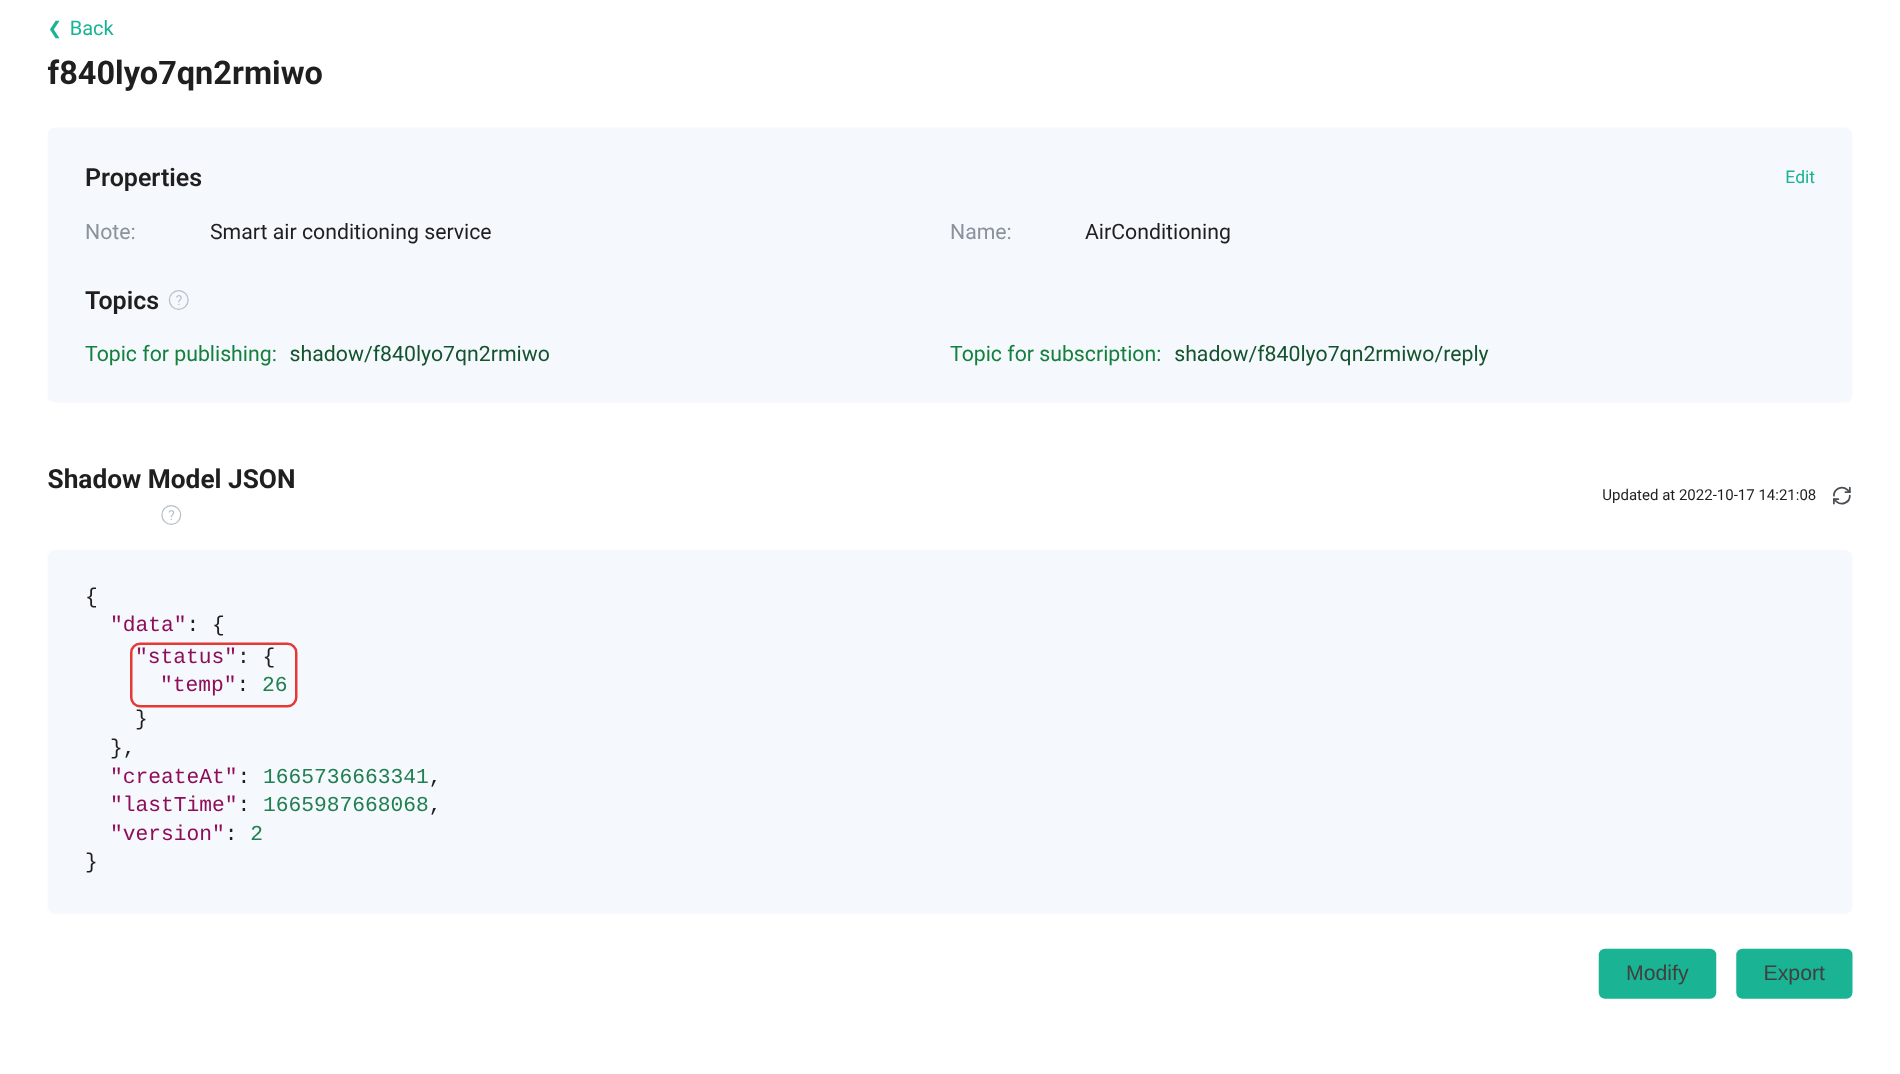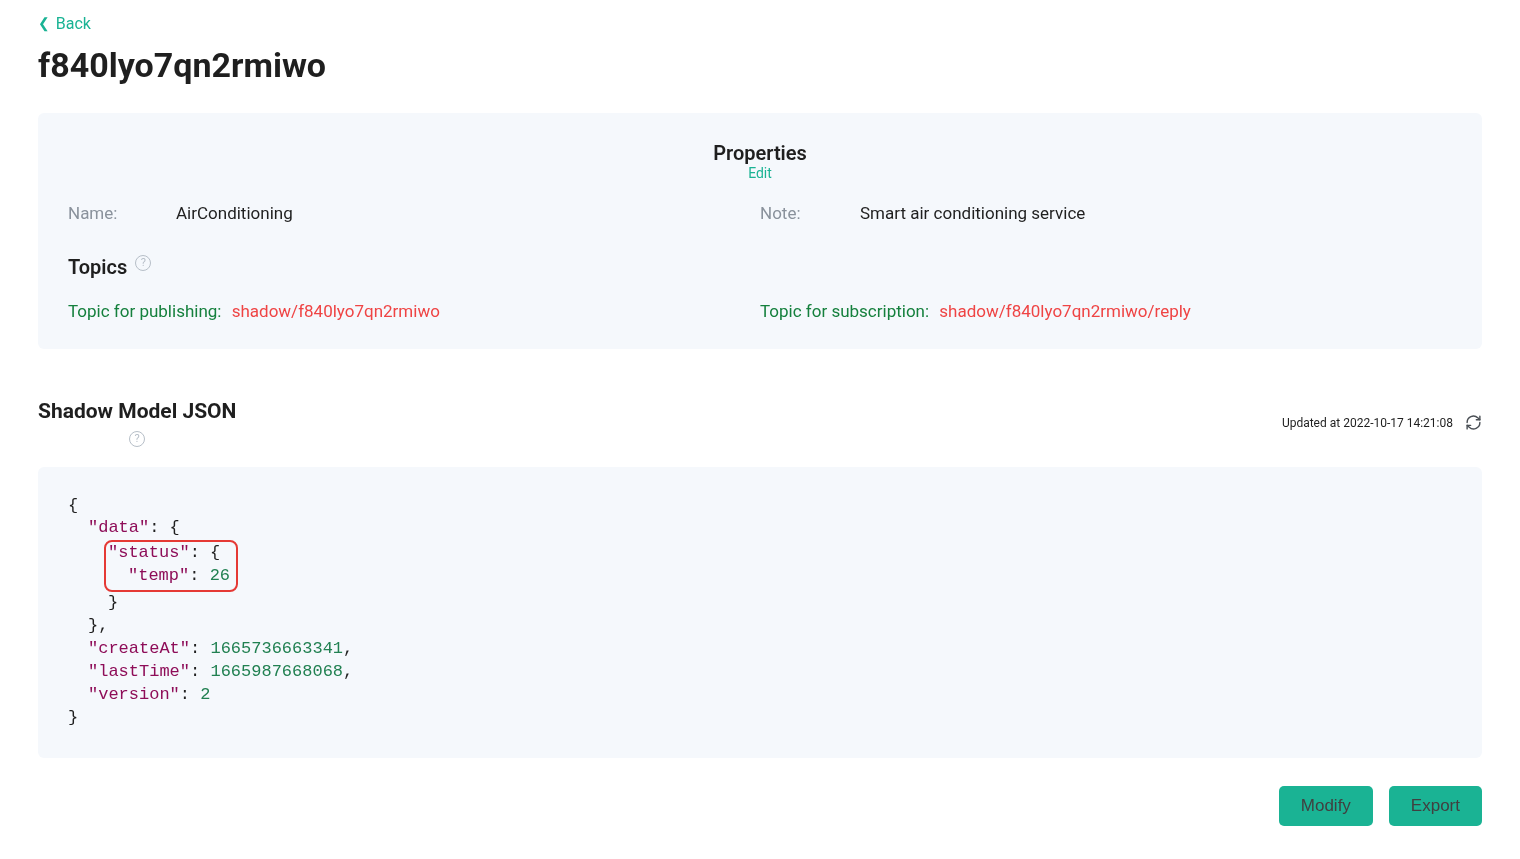--- a/index.html
+++ b/index.html
@@ -17,36 +17,35 @@
   display: inline-flex;
   align-items: center;
   gap: 6px;
   margin-bottom: 12px;
 }
 .back-link .chev {
   font-size: 14px;
   display: inline-block;
 }
 .page-title {
-  font-size: 34px;
+  font-size: 26px;
   font-weight: 700;
   margin-bottom: 28px;
 }
 .panel {
   background: #f5f8fc;
   border-radius: 6px;
   padding: 28px 30px;
   margin-bottom: 50px;
 }
 .panel-header {
   display: flex;
   justify-content: space-between;
   align-items: center;
   margin-bottom: 22px;
-  flex-direction: column;
 }
 .panel-title {
   font-size: 20px;
   font-weight: 600;
 }
 .edit-link {
   color: #1ab394;
   font-size: 14px;
   cursor: pointer;
 }
@@ -61,21 +60,21 @@
 .prop-label {
   color: #8a929c;
   min-width: 104px;
   margin-right: 4px;
 }
 .prop-value {
   color: #1f1f1f;
 }
 .section-title-row {
   display: flex;
-  align-items: flex-start;
+  align-items: center;
   gap: 8px;
   margin-bottom: 22px;
 }
 .section-title {
   font-size: 20px;
   font-weight: 600;
 }
 .help-icon {
   width: 16px;
   height: 16px;
@@ -92,21 +91,21 @@
   display: flex;
 }
 .topics-cell {
   flex: 1;
 }
 .topic-label {
   color: #15803d;
   margin-right: 6px;
 }
 .topic-value {
-  color: #ef4444;
+  color: #14532d;
 }
 .json-header {
   display: flex;
   justify-content: space-between;
   align-items: center;
   margin-bottom: 20px;
 }
 .json-title-wrap {
   display: flex;
   align-items: center;
@@ -178,26 +177,26 @@
 <h1 class="page-title">f840lyo7qn2rmiwo</h1>
 
 <div class="panel">
   <div class="panel-header">
     <div class="panel-title">Properties</div>
     <span class="edit-link">Edit</span>
   </div>
 
   <div class="prop-row">
     <div class="prop-cell">
+      <span class="prop-label" style="min-width:96px;">Note:</span>
+      <span class="prop-value">Smart air conditioning service</span>
+    </div>
+    <div class="prop-cell">
       <span class="prop-label">Name:</span>
       <span class="prop-value">AirConditioning</span>
-    </div>
-    <div class="prop-cell">
-      <span class="prop-label" style="min-width:96px;">Note:</span>
-      <span class="prop-value">Smart air conditioning service</span>
     </div>
   </div>
 
   <div class="section-title-row">
     <span class="section-title">Topics</span>
     <span class="help-icon">?</span>
   </div>
 
   <div class="topics-row">
     <div class="topics-cell">

